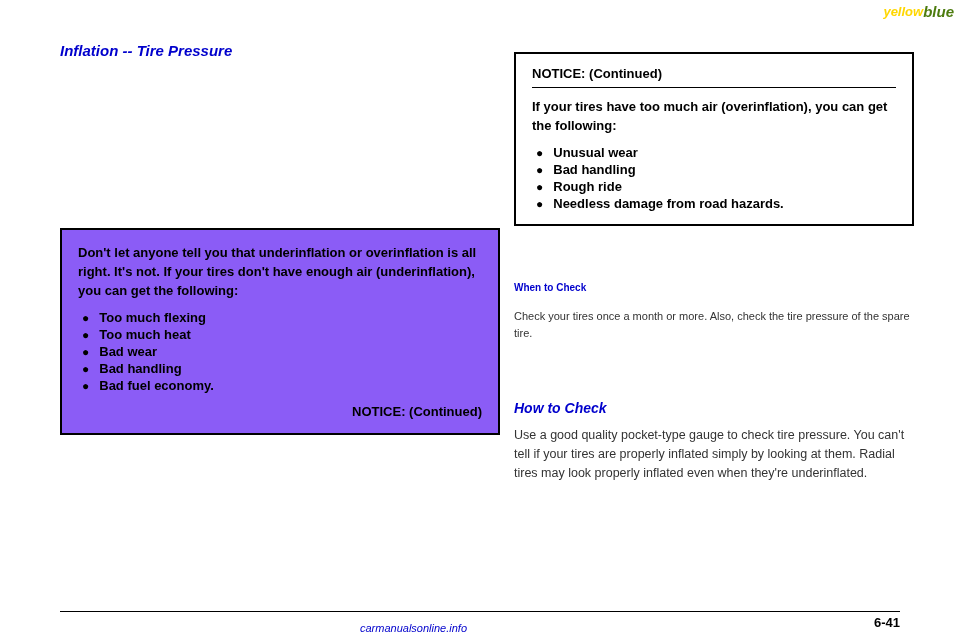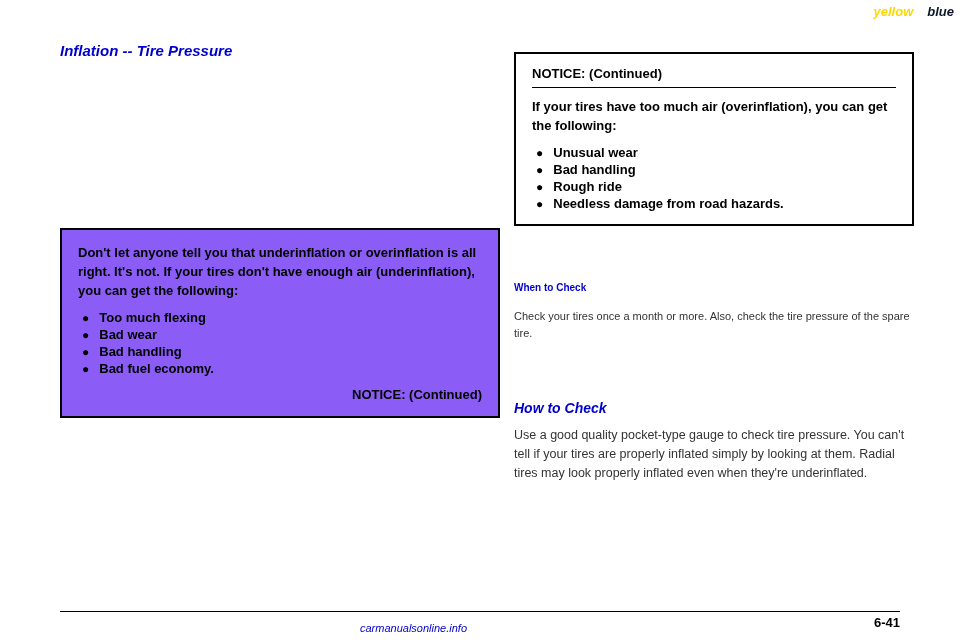--- a/index.html
+++ b/index.html
@@ -25,25 +25,24 @@
       justify-content: flex-end;
       padding-right: 6px;
     }
     .brand-yellow {
       color: #FFD700;
       font-weight: bold;
       font-size: 13px;
       font-style: italic;
     }
     .brand-blue {
-      color: #0f172a;
-      font-weight: bold;
-      font-size: 13px;
-      font-style: italic;
-      margin-left: 14px;
+      color: #4d7c0f;
+      font-weight: bold;
+      font-size: 15px;
+      font-style: italic;
     }
 
     
     .page-title {
       position: absolute;
       top: 42px;
       left: 60px;
       color: #0000CC;
       font-size: 15px;
       font-weight: bold;
@@ -242,20 +241,23 @@
 
 <div class="how-body-text">Use a good quality pocket-type gauge to check tire pressure. You can't tell if your tires are properly inflated simply by looking at them. Radial tires may look properly inflated even when they're underinflated.</div>
 
 <div class="notice-box-left">
   <p>Don't let anyone tell you that underinflation or overinflation is all right. It's not. If your tires don't have enough air (underinflation), you can get the following:</p>
   <ul>
     <li>
         <span>Too much flexing</span>
       </li>
     <li>
+        <span>Too much heat</span>
+      </li>
+    <li>
         <span>Bad wear</span>
       </li>
     <li>
         <span>Bad handling</span>
       </li>
     <li>
         <span>Bad fuel economy.</span>
       </li>
   </ul>
   <div class="notice-continued-right">NOTICE: (Continued)</div>

